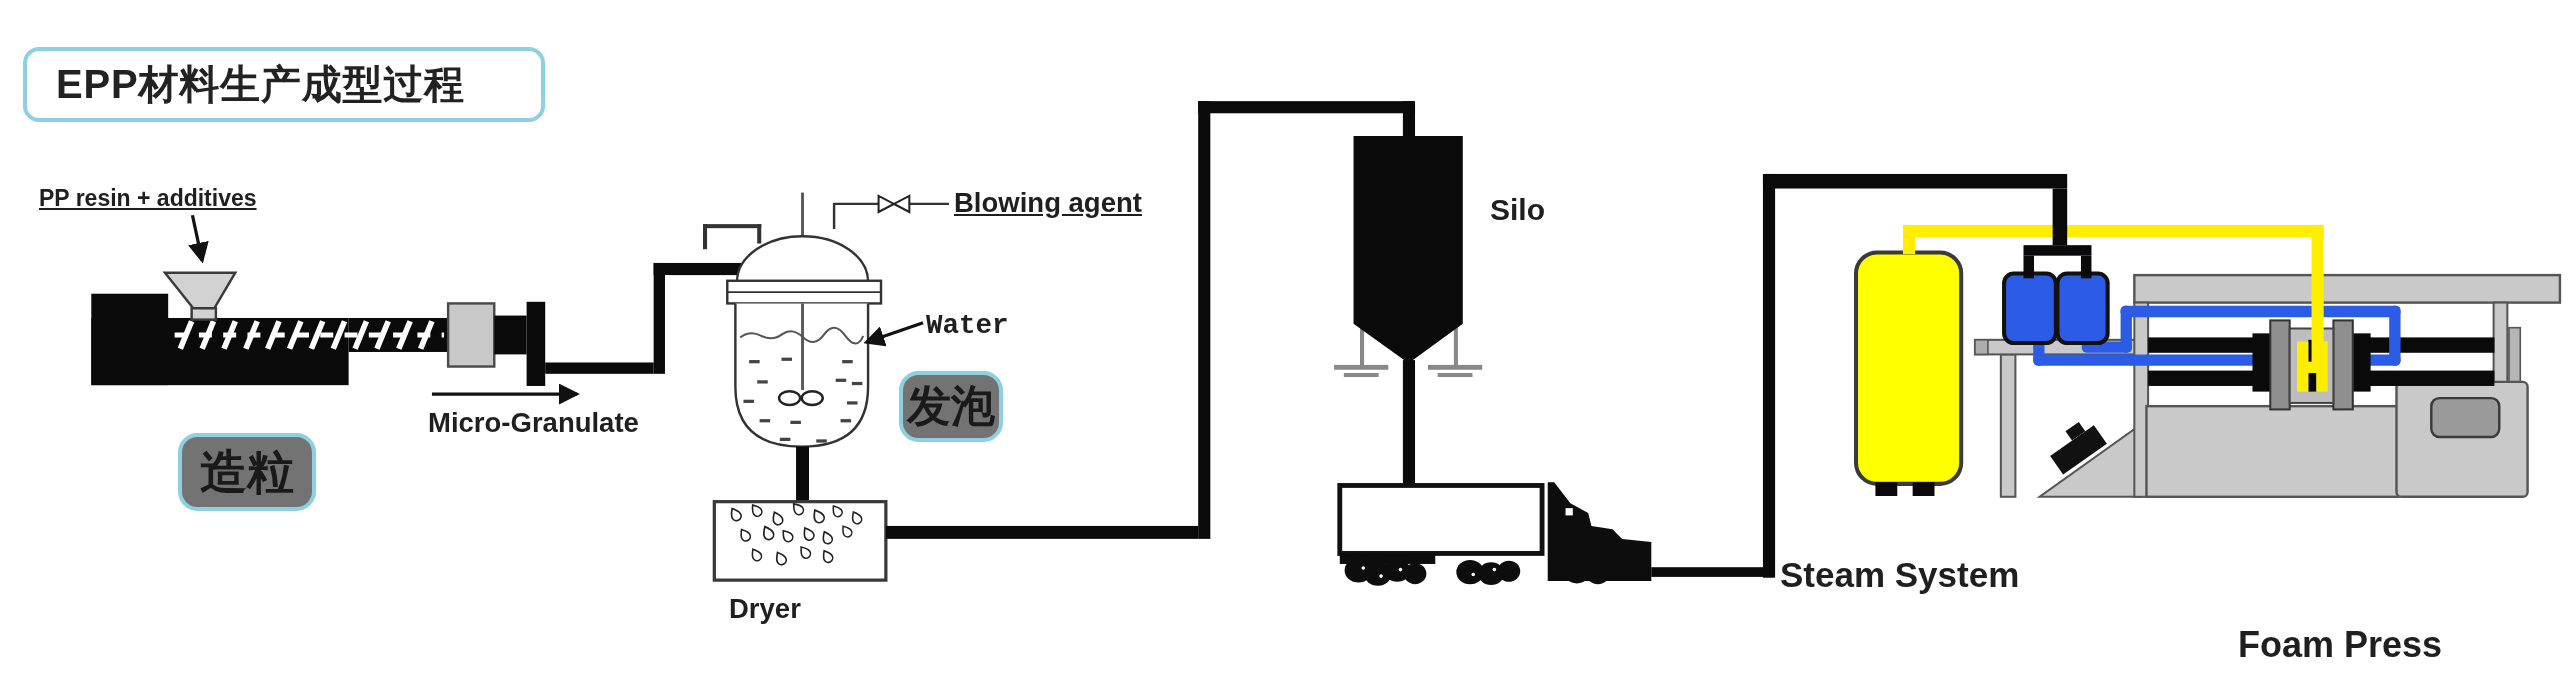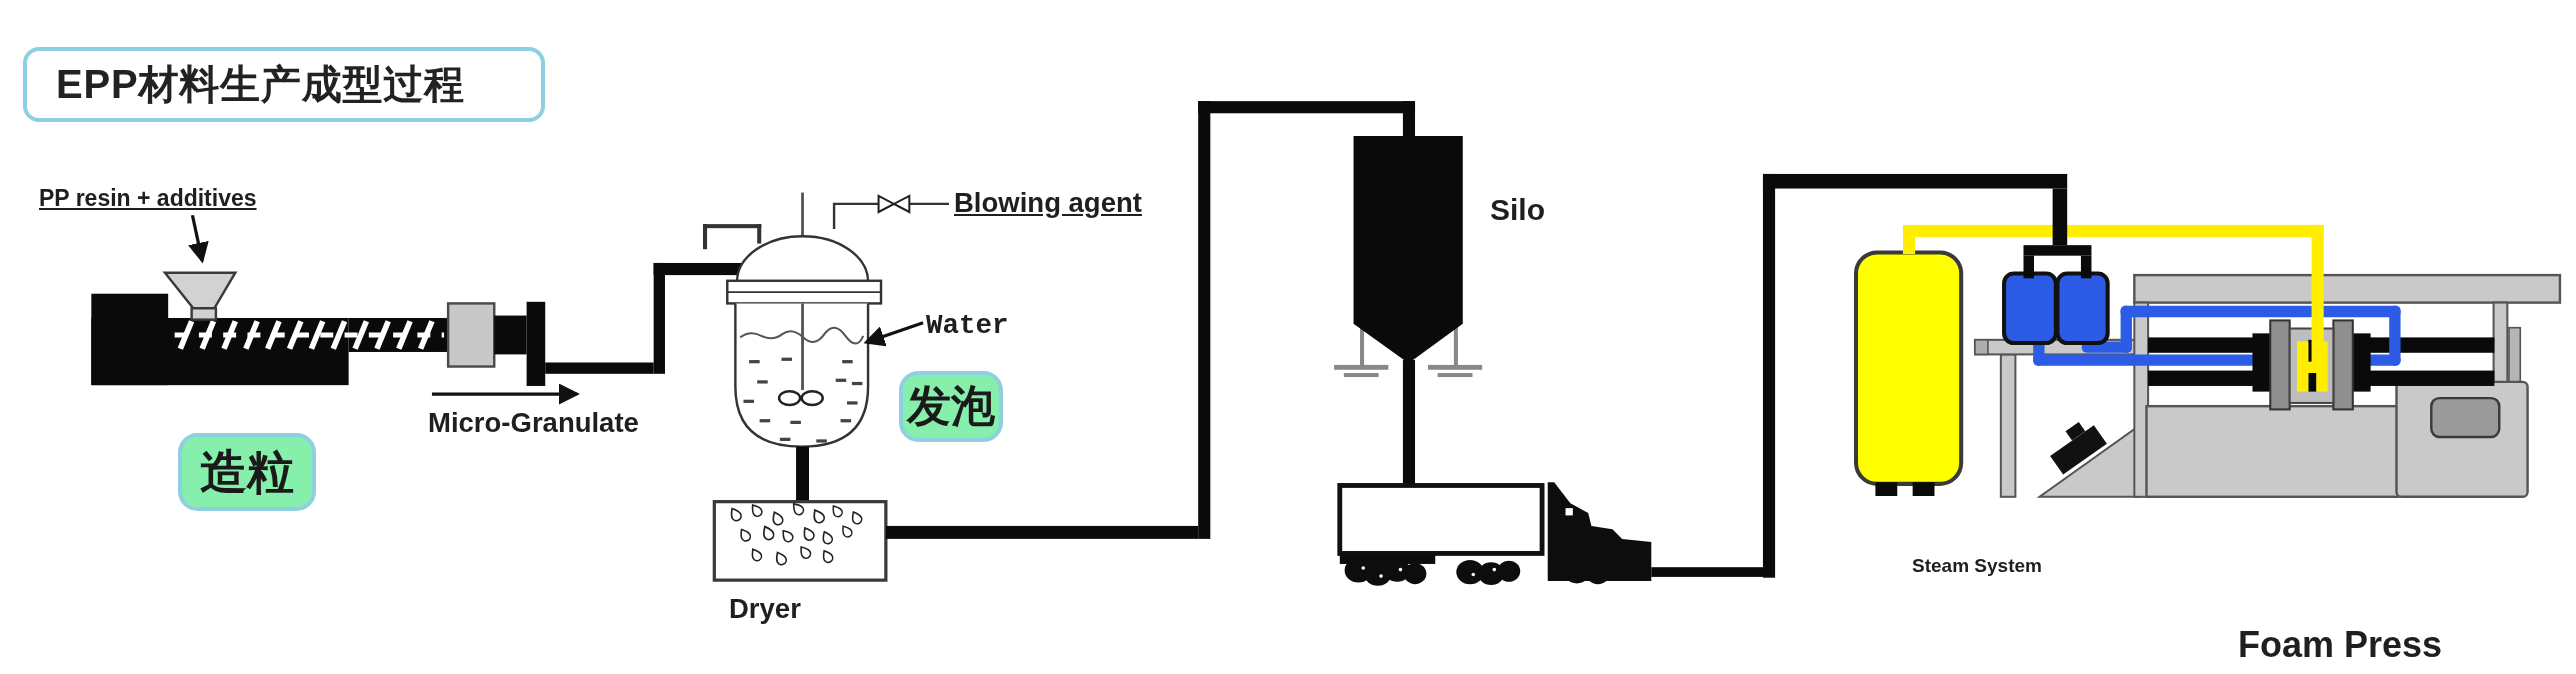--- a/index.html
+++ b/index.html
@@ -15,32 +15,32 @@
   .canvas{position:relative;width:2576px;height:674px;background:#ffffff;overflow:hidden;}
   .art{position:absolute;left:0;top:0;}
   .lbl{position:absolute;color:var(--ink);font-weight:700;white-space:nowrap;}
   .title-box{
     position:absolute;left:23px;top:47px;width:522px;height:75px;
     border:4.9px solid var(--box-border);border-radius:16px;background:#fff;
     display:flex;align-items:center;padding-left:29px;
   }
   .title-box .t{font-size:40px;font-weight:800;color:#222;letter-spacing:0.8px;}
   .stage-box{
-    position:absolute;border:4px solid var(--box-border);border-radius:19.4px;background:#86efac;
+    position:absolute;border:4px solid var(--box-border);border-radius:19.4px;background:#737373;
     display:flex;align-items:center;justify-content:center;color:#1a1a1a;
   }
   .stage-box.zaoli{left:178px;top:433px;width:138px;height:78px;font-size:47px;font-weight:700;}
   .stage-box.fapao{left:899px;top:371px;width:104px;height:71px;font-size:44px;font-weight:700;}
   .lbl.pp{left:39px;top:185px;font-size:23px;text-decoration:underline;}
   .lbl.micro{left:403px;top:407px;font-size:27.5px;margin-left:25px;}
   .lbl.blowing{left:954px;top:187px;font-size:27.5px;text-decoration:underline;}
   .lbl.water{left:926px;top:310px;font-size:27.5px;font-family:Liberation Mono, monospace;}
   .lbl.dryer{left:729px;top:593px;width:142px;font-size:27.5px;}
   .lbl.silo{left:1472px;top:193px;font-size:30px;margin-left:18px;}
-  .lbl.steam{left:1872px;top:555px;width:210px;text-align:center;font-size:19px;}
+  .lbl.steam{left:1780px;top:555px;width:210px;text-align:center;font-size:35px;}
   .lbl.foam{left:2233px;top:585px;width:214px;text-align:center;font-size:36px;margin-top:39px;}
 </style>
 </head>
 <body>
 
 <div class="canvas">
 
   <svg class="art" width="2576" height="674" viewBox="0 0 3182 833">
     <defs>
       <marker id="ah" viewBox="0 0 10 10" refX="8.5" refY="5" markerWidth="6.5" markerHeight="6.5" orient="auto">

